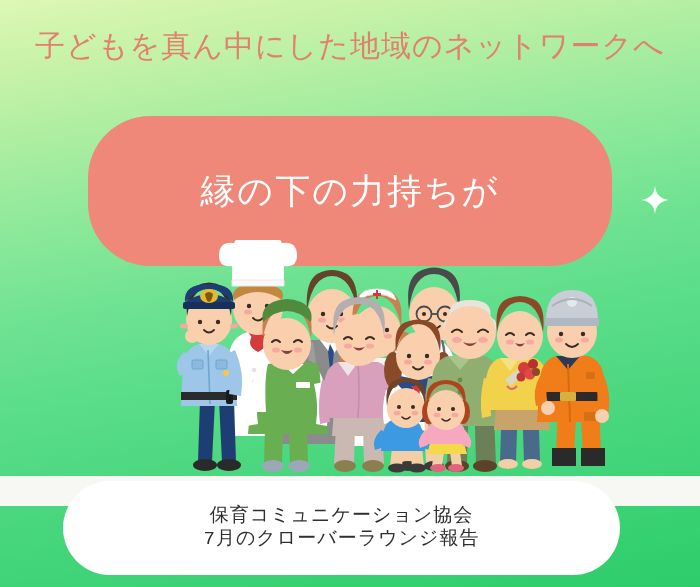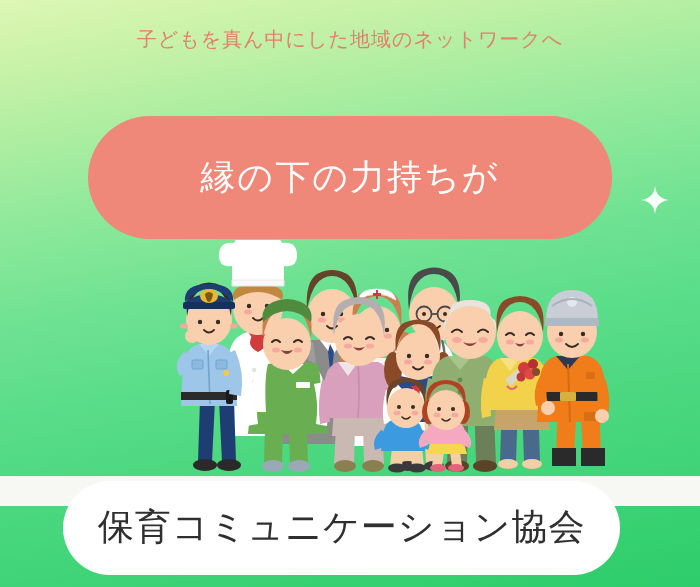--- a/index.html
+++ b/index.html
@@ -29,35 +29,35 @@
       #2ecc6a 100%);
   }
 
   
   .headline {
     position: absolute;
     top: 26px;
     left: 0;
     width: 700px;
     text-align: center;
-    font-size: 20px;
+    font-size: 30px;
     letter-spacing: 1px;
     color: #e0806e;
     font-family: "DejaVu Sans", sans-serif;
     font-weight: 500;
     white-space: nowrap;
   }
 
   
   .pill-pink {
     position: absolute;
     left: 88px;
     top: 116px;
     width: 524px;
-    height: 123px;
+    height: 150px;
     background: #ef8878;
     border-radius: 62px;
     display: flex;
     flex-direction: column;
     align-items: center;
     justify-content: center;
   }
   .pill-pink .line {
     color: #ffffff;
     font-size: 35px;
@@ -85,24 +85,24 @@
     height: 94px;
     background: #ffffff;
     border-radius: 47px;
     display: flex;
     flex-direction: column;
     align-items: center;
     justify-content: center;
   }
   .pill-white .line {
     color: #2f2f2f;
-    font-size: 36px;
+    font-size: 19px;
     line-height: 1.22;
     letter-spacing: 1px;
-    font-family: Liberation Serif, serif;
+    font-family: Liberation Mono, monospace;
     white-space: nowrap;
   }
 
   
   .illustration {
     position: absolute;
     left: 0;
     top: 240px;
     width: 700px;
     height: 250px;
@@ -463,15 +463,16 @@
       <ellipse cx="455" cy="175" rx="3.5" ry="2.3" fill="#f7a9a0"></ellipse>
       <circle cx="439" cy="169" r="2" fill="#3a2a20"></circle>
       <circle cx="453" cy="169" r="2" fill="#3a2a20"></circle>
       <path d="M442 179 q4 4 8 0" stroke="#3a2a20" stroke-width="1.6" fill="none" stroke-linecap="round"></path>
     </g>
 
   </svg>
 
   <div class="pill-white">
     <div class="line">保育コミュニケーション協会</div>
+    <div class="line">7月のクローバーラウンジ報告</div>
   </div>
 
 </div>
 
 </body></html>

